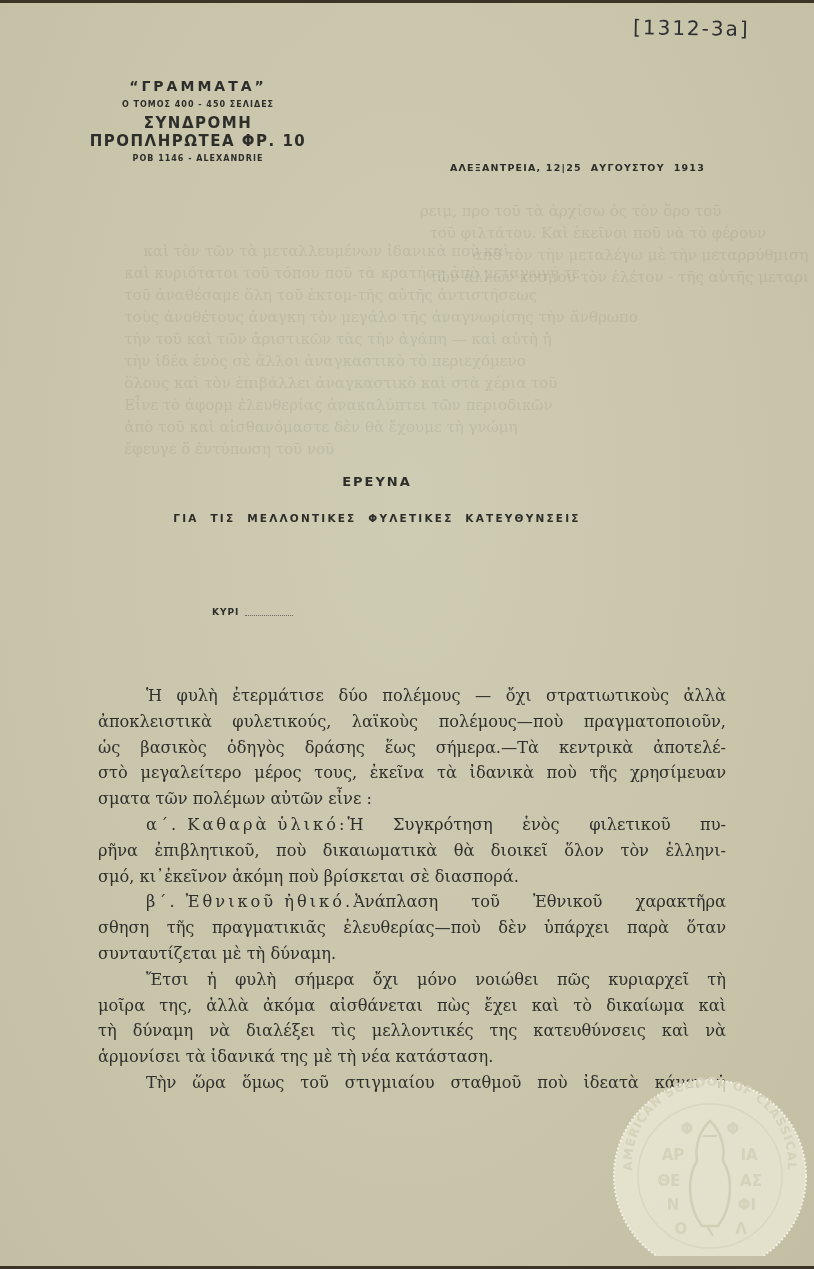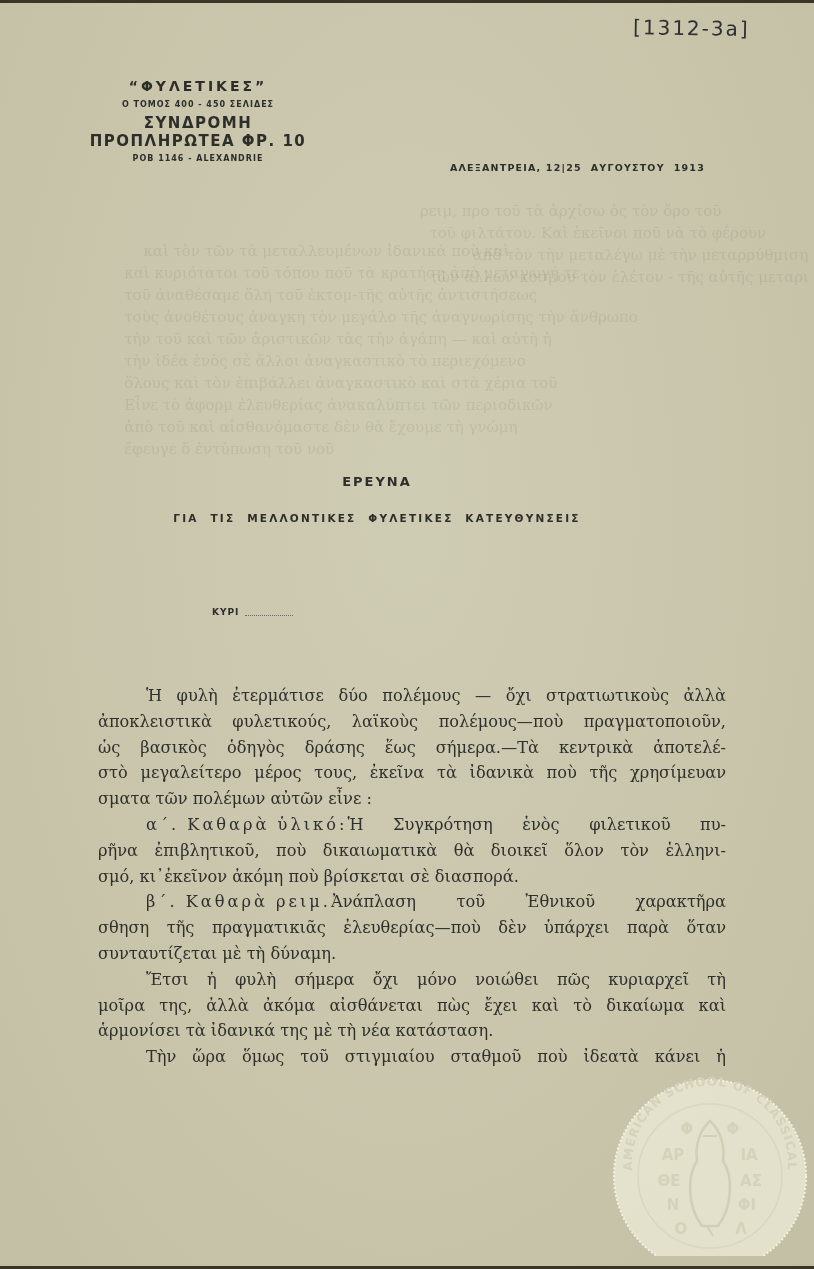--- a/index.html
+++ b/index.html
@@ -66,21 +66,21 @@
    τὴν τοῦ καὶ τῶν ἀριστικῶν τὰς τὴν ἀγάπη — καὶ αὐτὴ ἡ
    τὴν ἰδέα ἑνὸς σὲ ἄλλοι ἀναγκαστικὸ τὸ περιεχόμενο
    ὅλους καὶ τὸν ἐπιβάλλει ἀναγκαστικὸ καὶ στὰ χέρια τοῦ
    Εἶνε τὸ ἀφορμ ἐλευθερίας ἀνακαλύπτει τῶν περιοδικῶν
    ἀπὸ τοῦ καὶ αἰσθανόμαστε δὲν θὰ ἔχουμε τὴ γνώμη
    ἔφευγε ὅ ἐντύπωση τοῦ νοῦ</div>
 
   <div class="archive-ref">[1312-3a]</div>
 
   <div class="letterhead">
-    <div class="lh-title">“ΦΥΛΕΤΙΚΕΣ”</div>
+    <div class="lh-title">“ΓΡΑΜΜΑΤΑ”</div>
     <div class="lh-small">Ο ΤΟΜΟΣ 400 - 450 ΣΕΛΙΔΕΣ</div>
     <div class="lh-med">ΣΥΝΔΡΟΜΗ ΠΡΟΠΛΗΡΩΤΕΑ ΦΡ. 10</div>
     <div class="lh-small">POB 1146 - ALEXANDRIE</div>
   </div>
 
   <div class="dateline">ΑΛΕΞΑΝΤΡΕΙΑ, 12|25  ΑΥΓΟΥΣΤΟΥ  1913</div>
 
   <div class="heading h-main">ΕΡΕΥΝΑ</div>
   <div class="heading h-sub">ΓΙΑ ΤΙΣ ΜΕΛΛΟΝΤΙΚΕΣ ΦΥΛΕΤΙΚΕΣ ΚΑΤΕΥΘΥΝΣΕΙΣ</div>
 
@@ -99,29 +99,30 @@
     <p class="para">
       <span class="line" style="padding-left:48px; text-align-last:justify; display:flex; justify-content:space-between;">
           <span class="spaced">α΄. Καθαρὰ ὑλικό:</span>
           <span style="flex:1; text-align:justify; text-align-last:justify;"> Ἡ Συγκρότηση ἑνὸς  φιλετικοῦ  πυ-</span>
         </span>
       <span class="line">ρῆνα ἐπιβλητικοῦ, ποὺ  δικαιωματικὰ θὰ διοικεῖ  ὅλον τὸν ἑλληνι-</span>
       <span class="line last">σμό, κι᾽ἐκεῖνον  ἀκόμη ποὺ βρίσκεται σὲ διασπορά.</span>
     </p>
     <p class="para">
       <span class="line" style="padding-left:48px; display:flex;">
-          <span class="spaced">β΄. Καθαρὰ ρειμ.</span>
+          <span class="spaced">β΄. Ἐθνικοῦ ἠθικό.</span>
           <span style="flex:1; text-align:justify; text-align-last:justify;"> Ἀνάπλαση  τοῦ  Ἐθνικοῦ  χαρακτῆρα</span>
         </span>
       <span class="line">σθηση  τῆς πραγματικιᾶς  ἐλευθερίας—ποὺ δὲν ὑπάρχει παρὰ ὅταν</span>
       <span class="line last">συνταυτίζεται  μὲ τὴ  δύναμη.</span>
     </p>
     <p class="para">
       <span class="line" style="text-indent:48px">Ἔτσι  ἡ φυλὴ σήμερα ὄχι μόνο νοιώθει  πῶς  κυριαρχεῖ  τὴ</span>
       <span class="line">μοῖρα της, ἀλλὰ ἀκόμα αἰσθάνεται πὼς ἔχει  καὶ τὸ  δικαίωμα καὶ</span>
+      <span class="line">τὴ δύναμη  νὰ διαλέξει τὶς μελλοντικές  της  κατευθύνσεις καὶ νὰ</span>
       <span class="line last">ἁρμονίσει  τὰ  ἰδανικά της μὲ τὴ νέα κατάσταση.</span>
     </p>
     <p class="para">
       <span class="line" style="text-indent:48px">Τὴν ὥρα ὅμως τοῦ στιγμιαίου  σταθμοῦ  ποὺ ἰδεατὰ κάνει  ἡ</span>
     </p>
   </div>
 
   <svg class="seal" viewBox="0 0 206 180">
     <defs>
       <path id="sealArc" d="M 26 100 A 78 78 0 1 1 180 100"></path>

